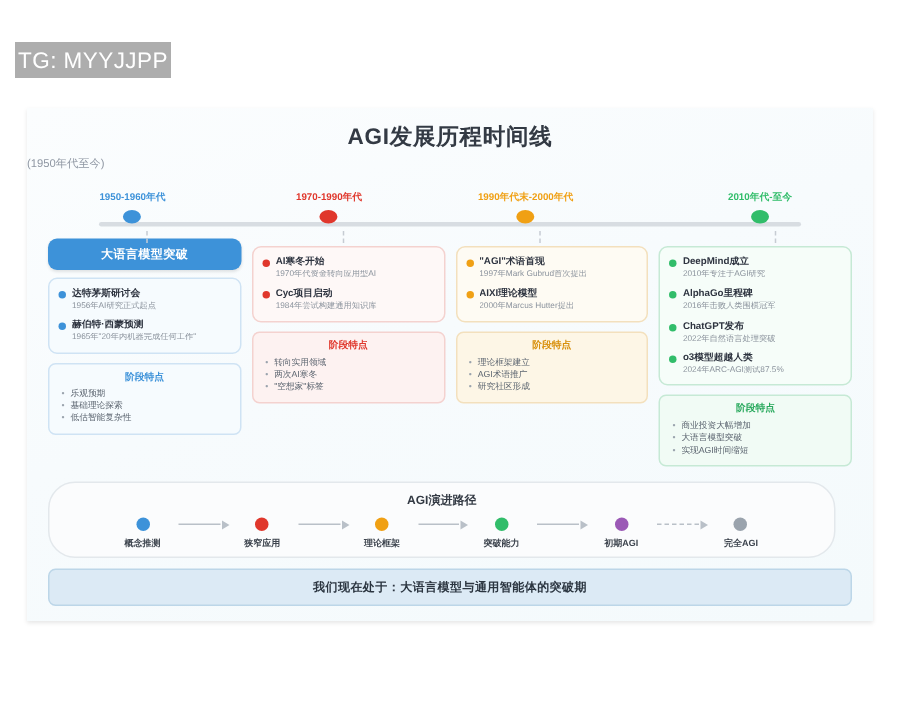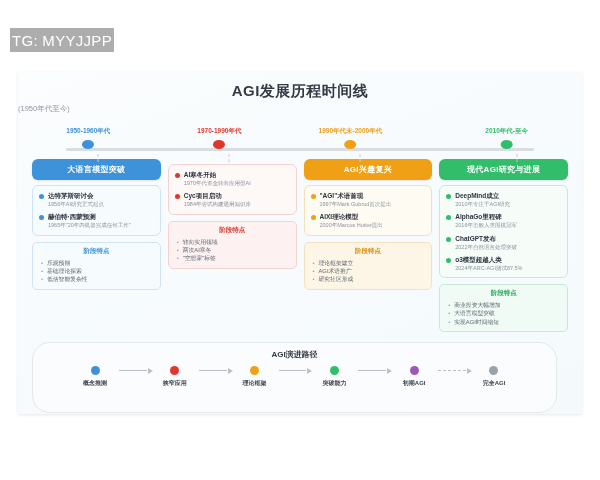--- a/index.html
+++ b/index.html
@@ -171,21 +171,21 @@
     left: -6px;
     color: #9aa3ad;
   }
 
   
   #path {
     margin: 10px 25px 0 14px;
     border: 1px solid #e3e8ec;
     border-radius: 18px;
     background: #fbfcfd;
-    padding: 6px 10px 24px 10px;
+    padding: 6px 10px 4px 10px;
   }
   #path .path-title {
     text-align: center;
     font-size: 8px;
     font-weight: bold;
     color: #333a44;
     margin-bottom: 6px;
   }
   #path .steps {
     display: flex;
@@ -331,21 +331,20 @@
           <div class="feat" style="border-color: rgb(244, 210, 207); background: rgb(253, 242, 241);">
             <div class="feat-title" style="color: rgb(224, 55, 44);">阶段特点</div>
             <ul>
               <li>转向实用领域</li>
               <li>两次AI寒冬</li>
               <li>"空想家"标签</li>
             </ul>
           </div>
         </div>
         <div class="card">
-          <div class="card-head" style="background: rgb(240, 160, 20);">AGI兴趣复兴</div>
           <div class="card-body" style="border-color: rgb(243, 224, 189); background: rgb(254, 251, 243);">
             <div class="event">
               <div class="bullet" style="background: rgb(240, 160, 20);"></div>
               <div class="ev-text">
                 <div class="ev-title">"AGI"术语首现</div>
                 <div class="ev-desc">1997年Mark Gubrud首次提出</div>
               </div>
             </div>
             <div class="event">
               <div class="bullet" style="background: rgb(240, 160, 20);"></div>
@@ -358,21 +357,20 @@
           <div class="feat" style="border-color: rgb(243, 224, 189); background: rgb(253, 246, 230);">
             <div class="feat-title" style="color: rgb(216, 144, 12);">阶段特点</div>
             <ul>
               <li>理论框架建立</li>
               <li>AGI术语推广</li>
               <li>研究社区形成</li>
             </ul>
           </div>
         </div>
         <div class="card">
-          <div class="card-head" style="background: rgb(49, 189, 106);">现代AGI研究与进展</div>
           <div class="card-body" style="border-color: rgb(198, 233, 213); background: rgb(246, 253, 249);">
             <div class="event">
               <div class="bullet" style="background: rgb(49, 189, 106);"></div>
               <div class="ev-text">
                 <div class="ev-title">DeepMind成立</div>
                 <div class="ev-desc">2010年专注于AGI研究</div>
               </div>
             </div>
             <div class="event">
               <div class="bullet" style="background: rgb(49, 189, 106);"></div>

